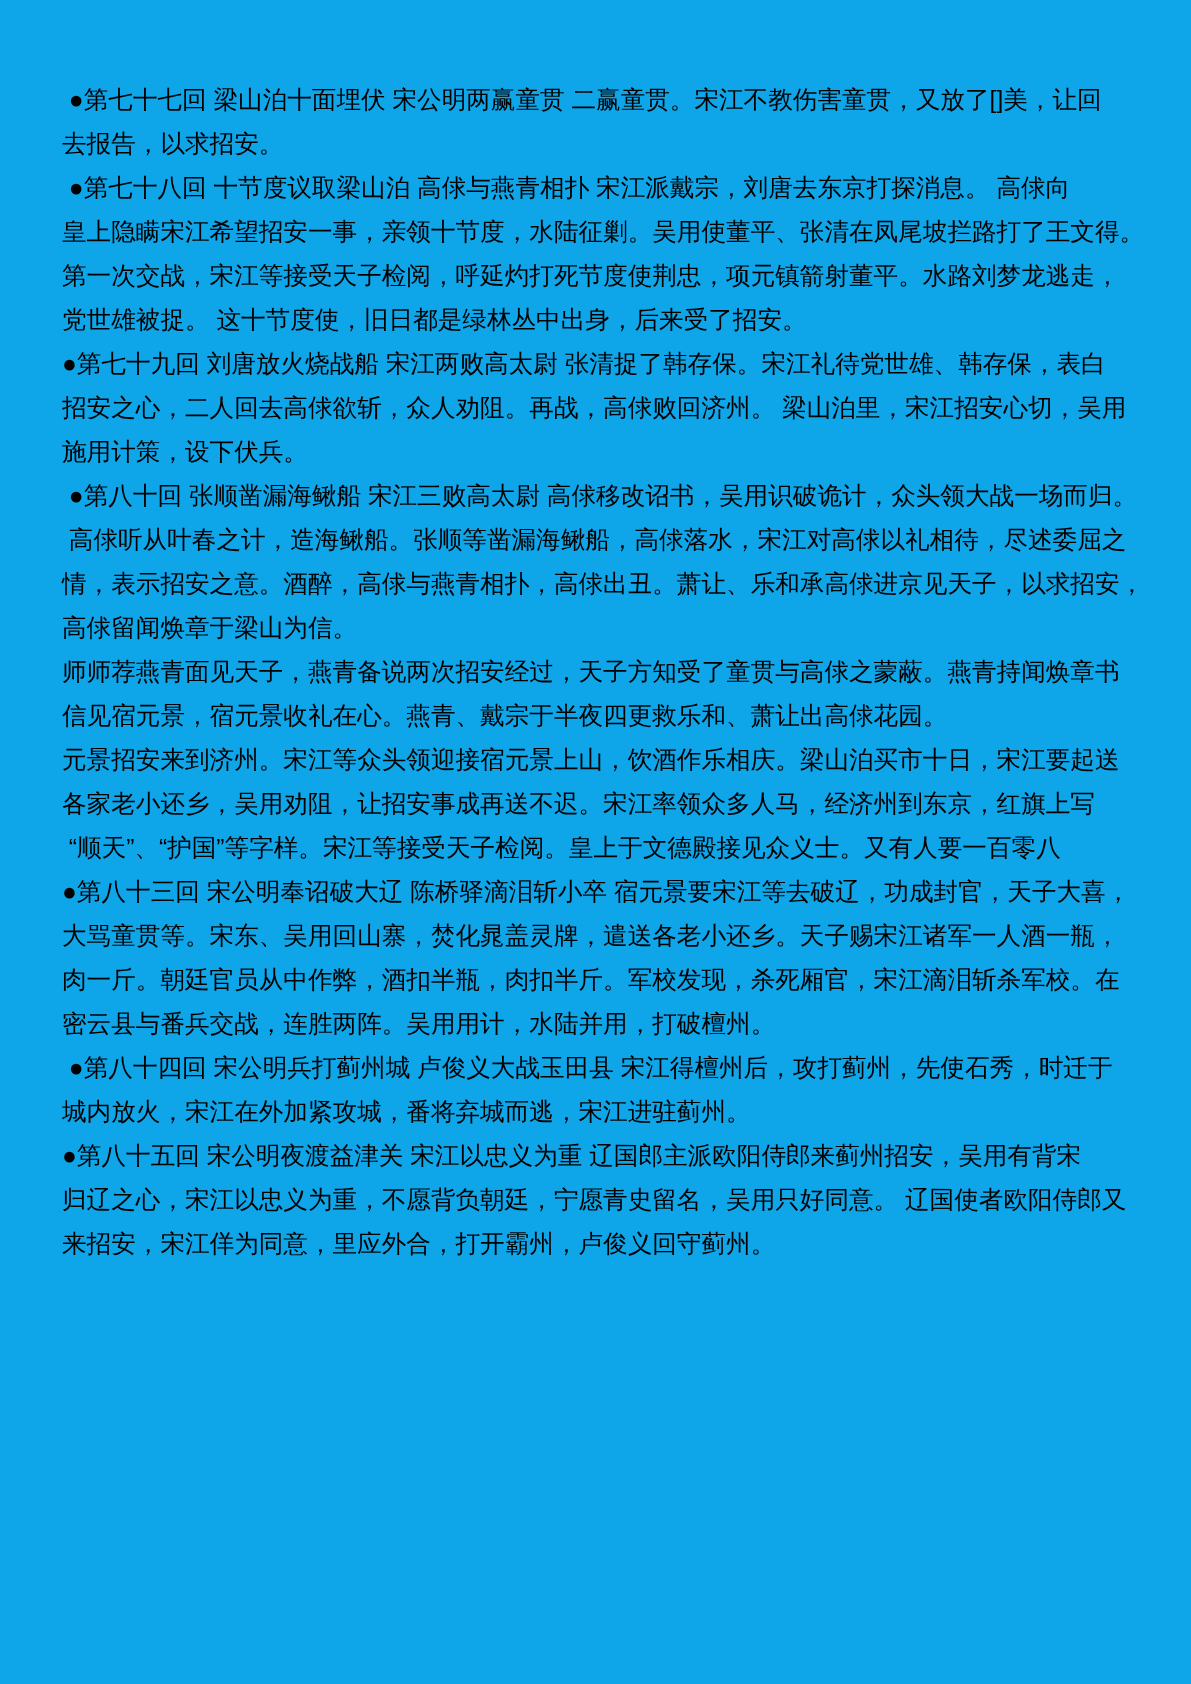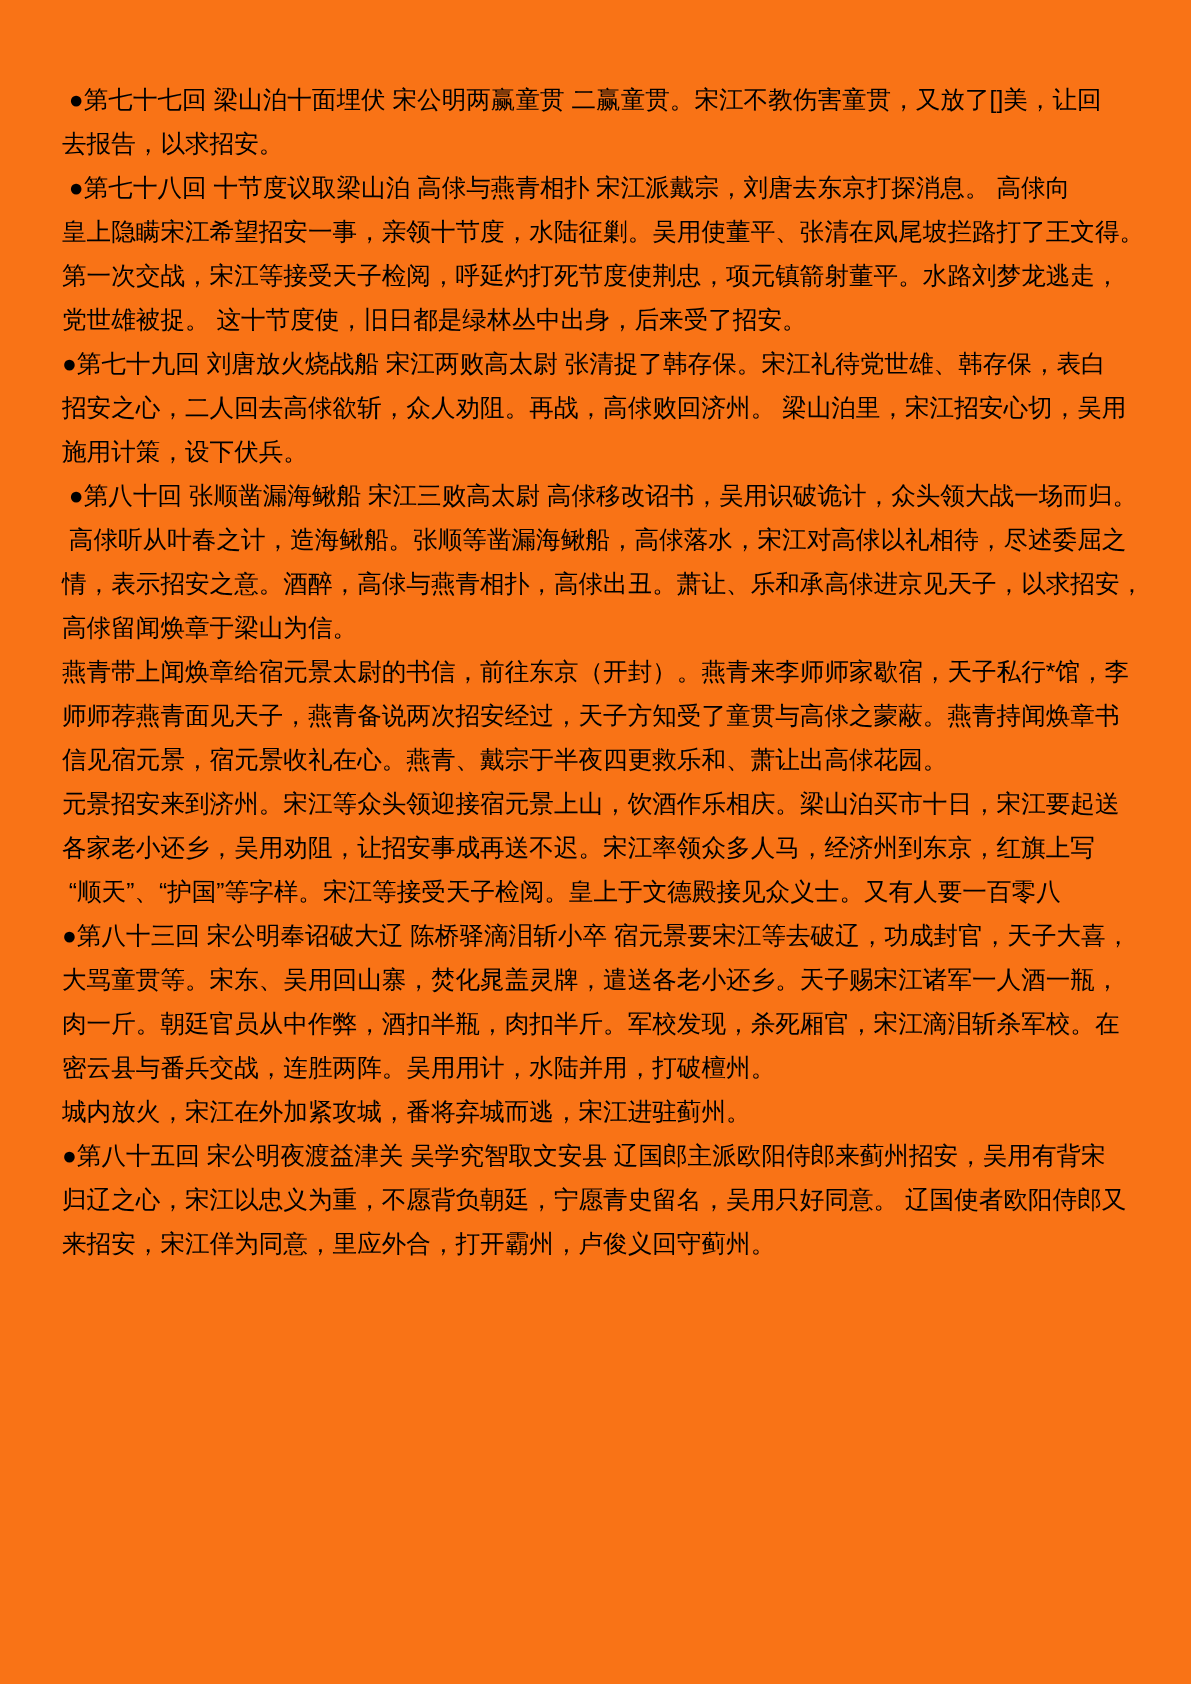--- a/index.html
+++ b/index.html
@@ -30,21 +30,21 @@
     line-height: 44px;
     height: 44px;
     color: #000000;
     letter-spacing: 0;
     font-weight: 400;
   }
 </style>
 </head>
 <body style="background: rgb(255, 255, 255);">
 
-<div class="page" style="background: #f97316; color: rgb(0, 0, 0);">
+<div class="page" style="background: #0ea5e9; color: rgb(0, 0, 0);">
     <div class="para">
       <div class="line"> ●第七十七回 梁山泊十面埋伏 宋公明两赢童贯 二赢童贯。宋江不教伤害童贯，又放了[]美，让回</div>
       <div class="line">去报告，以求招安。</div>
     </div>
     <div class="para">
       <div class="line"> ●第七十八回 十节度议取梁山泊 高俅与燕青相扑 宋江派戴宗，刘唐去东京打探消息。 高俅向</div>
       <div class="line">皇上隐瞒宋江希望招安一事，亲领十节度，水陆征剿。吴用使董平、张清在凤尾坡拦路打了王文得。</div>
       <div class="line">第一次交战，宋江等接受天子检阅，呼延灼打死节度使荆忠，项元镇箭射董平。水路刘梦龙逃走，</div>
       <div class="line">党世雄被捉。 这十节度使，旧日都是绿林丛中出身，后来受了招安。</div>
     </div>
@@ -53,36 +53,36 @@
       <div class="line">招安之心，二人回去高俅欲斩，众人劝阻。再战，高俅败回济州。 梁山泊里，宋江招安心切，吴用</div>
       <div class="line">施用计策，设下伏兵。</div>
     </div>
     <div class="para">
       <div class="line"> ●第八十回 张顺凿漏海鳅船 宋江三败高太尉 高俅移改诏书，吴用识破诡计，众头领大战一场而归。</div>
       <div class="line"> 高俅听从叶春之计，造海鳅船。张顺等凿漏海鳅船，高俅落水，宋江对高俅以礼相待，尽述委屈之</div>
       <div class="line">情，表示招安之意。酒醉，高俅与燕青相扑，高俅出丑。萧让、乐和承高俅进京见天子，以求招安，</div>
       <div class="line">高俅留闻焕章于梁山为信。</div>
     </div>
     <div class="para">
-      <div class="line">燕青带上闻焕章给宿元景太尉的书信，前往东京（开封）。燕青来李师师家歇宿，天子私行*馆，李</div>
       <div class="line">师师荐燕青面见天子，燕青备说两次招安经过，天子方知受了童贯与高俅之蒙蔽。燕青持闻焕章书</div>
       <div class="line">信见宿元景，宿元景收礼在心。燕青、戴宗于半夜四更救乐和、萧让出高俅花园。</div>
     </div>
     <div class="para">
       <div class="line">元景招安来到济州。宋江等众头领迎接宿元景上山，饮酒作乐相庆。梁山泊买市十日，宋江要起送</div>
       <div class="line">各家老小还乡，吴用劝阻，让招安事成再送不迟。宋江率领众多人马，经济州到东京，红旗上写</div>
       <div class="line"> “顺天”、“护国”等字样。宋江等接受天子检阅。皇上于文德殿接见众义士。又有人要一百零八</div>
     </div>
     <div class="para">
       <div class="line">●第八十三回 宋公明奉诏破大辽 陈桥驿滴泪斩小卒 宿元景要宋江等去破辽，功成封官，天子大喜，</div>
       <div class="line">大骂童贯等。宋东、吴用回山寨，焚化晁盖灵牌，遣送各老小还乡。天子赐宋江诸军一人酒一瓶，</div>
       <div class="line">肉一斤。朝廷官员从中作弊，酒扣半瓶，肉扣半斤。军校发现，杀死厢官，宋江滴泪斩杀军校。在</div>
       <div class="line">密云县与番兵交战，连胜两阵。吴用用计，水陆并用，打破檀州。</div>
     </div>
     <div class="para">
+      <div class="line"> ●第八十四回 宋公明兵打蓟州城 卢俊义大战玉田县 宋江得檀州后，攻打蓟州，先使石秀，时迁于</div>
       <div class="line">城内放火，宋江在外加紧攻城，番将弃城而逃，宋江进驻蓟州。</div>
     </div>
     <div class="para">
-      <div class="line">●第八十五回 宋公明夜渡益津关 吴学究智取文安县 辽国郎主派欧阳侍郎来蓟州招安，吴用有背宋</div>
+      <div class="line">●第八十五回 宋公明夜渡益津关 宋江以忠义为重 辽国郎主派欧阳侍郎来蓟州招安，吴用有背宋</div>
       <div class="line">归辽之心，宋江以忠义为重，不愿背负朝廷，宁愿青史留名，吴用只好同意。 辽国使者欧阳侍郎又</div>
       <div class="line">来招安，宋江佯为同意，里应外合，打开霸州，卢俊义回守蓟州。</div>
     </div>
   </div>
 
 </body></html>

